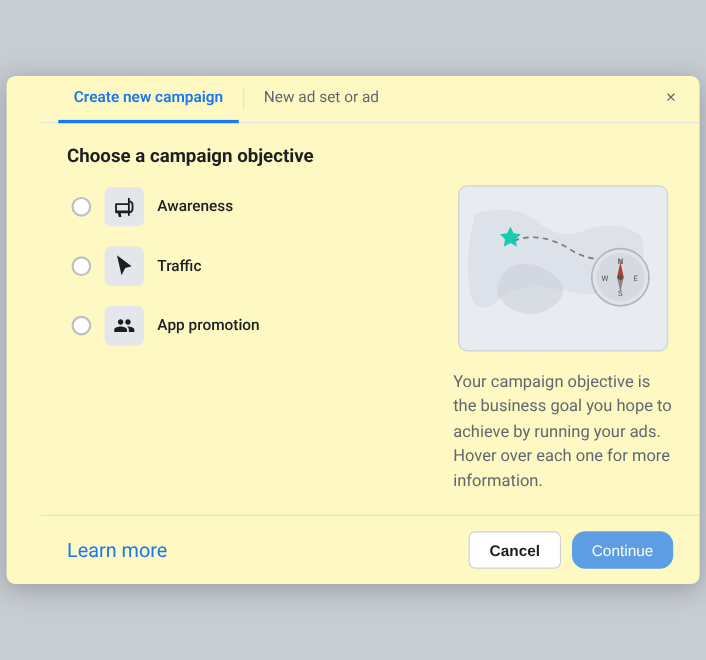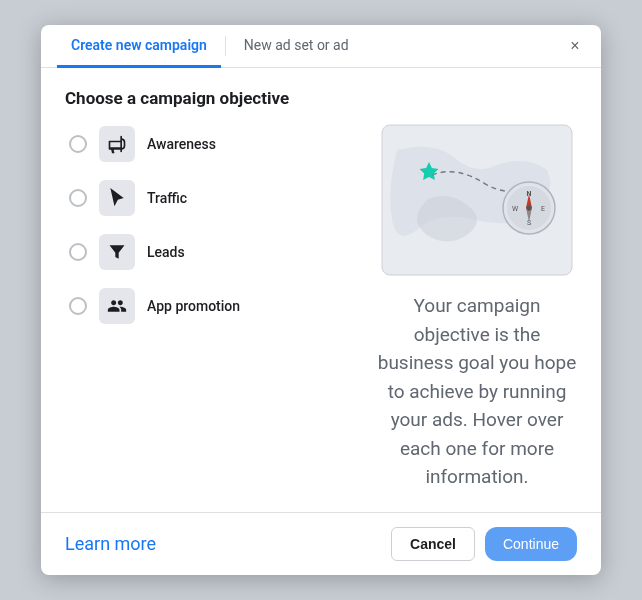--- a/index.html
+++ b/index.html
@@ -7,25 +7,26 @@
       width: 642px;
       height: 600px;
       background: #c8cdd4;
       display: flex;
       align-items: center;
       justify-content: center;
       font-family: -apple-system, BlinkMacSystemFont, 'Segoe UI', Roboto, sans-serif;
     }
 
     .modal {
-      width: 560px;
-      background: #ffffff;
+      width: 630px;
+      background: #fef9c3;
       border-radius: 8px;
       box-shadow: 0 4px 24px rgba(0,0,0,0.25);
       overflow: hidden;
+      padding-left: 31px;
     }
 
     
     .modal-tabs {
       display: flex;
       align-items: center;
       border-bottom: 1px solid #e0e0e0;
       padding: 0 16px;
       position: relative;
     }
@@ -74,21 +75,20 @@
       font-size: 17px;
       font-weight: 700;
       color: #1c1e21;
       margin-bottom: 12px;
     }
 
     
     .content-area {
       display: flex;
       gap: 20px;
-      text-align: center;
     }
 
     
     .objectives-list {
       flex: 1;
       display: flex;
       flex-direction: column;
       gap: 6px;
     }
 
@@ -139,21 +139,21 @@
     }
 
     
     .map-illustration {
       width: 100%;
       height: 160px;
       position: relative;
     }
 
     .map-description {
-      font-size: 19px;
+      font-size: 15px;
       color: #606770;
       line-height: 1.5;
     }
 
     
     .modal-footer {
       display: flex;
       align-items: center;
       justify-content: space-between;
       padding: 14px 24px;
@@ -232,29 +232,20 @@
           <div class="radio-circle"></div>
           <div class="icon-box">
             <svg class="icon-svg" viewBox="0 0 24 24">
               <path d="M4 0l16 12-7 2-4 8L4 0z"></path>
             </svg>
           </div>
           <span class="objective-label">Traffic</span>
         </div>
 
 
-        <div class="objective-item">
-          <div class="radio-circle"></div>
-          <div class="icon-box">
-            <svg class="icon-svg" viewBox="0 0 24 24">
-              <path d="M3 4h18l-7 9v7l-4-2v-5L3 4z"></path>
-            </svg>
-          </div>
-          <span class="objective-label">Leads</span>
-        </div>
 
         <div class="objective-item">
           <div class="radio-circle"></div>
           <div class="icon-box">
             <svg class="icon-svg" viewBox="0 0 24 24">
               <path d="M16 11c1.66 0 2.99-1.34 2.99-3S17.66 5 16 5c-1.66 0-3 1.34-3 3s1.34 3 3 3zm-8 0c1.66 0 2.99-1.34 2.99-3S9.66 5 8 5C6.34 5 5 6.34 5 8s1.34 3 3 3zm0 2c-2.33 0-7 1.17-7 3.5V19h14v-2.5c0-2.33-4.67-3.5-7-3.5zm8 0c-.29 0-.62.02-.97.05 1.16.84 1.97 1.97 1.97 3.45V19h6v-2.5c0-2.33-4.67-3.5-7-3.5z"></path>
             </svg>
           </div>
           <span class="objective-label">App promotion</span>
         </div>

